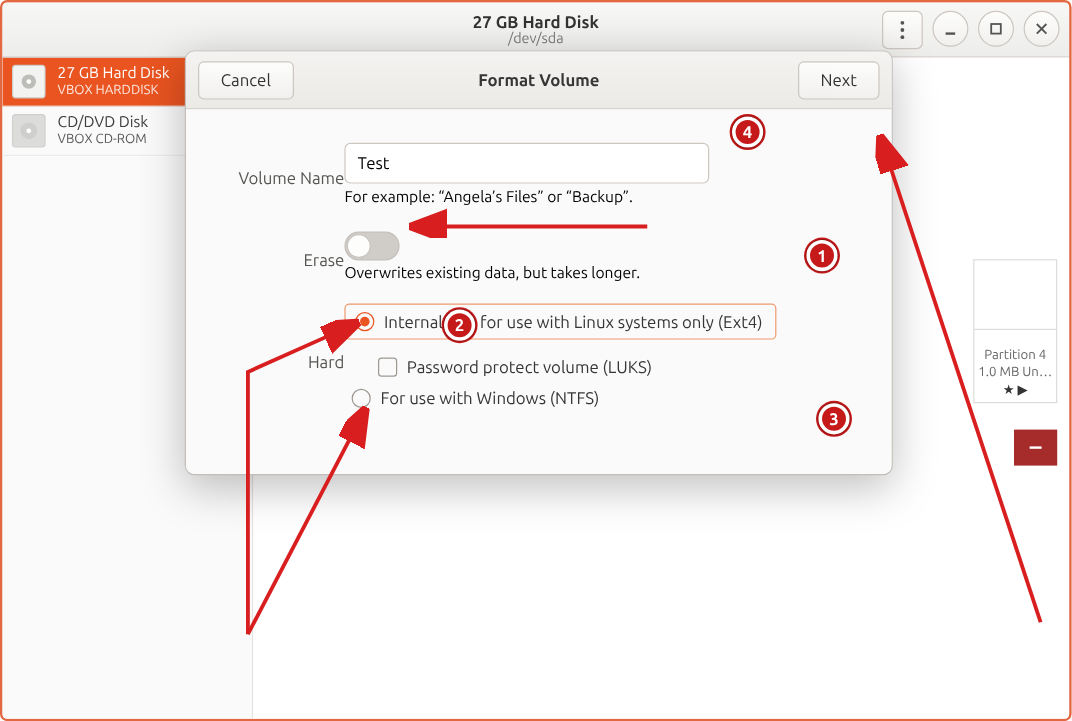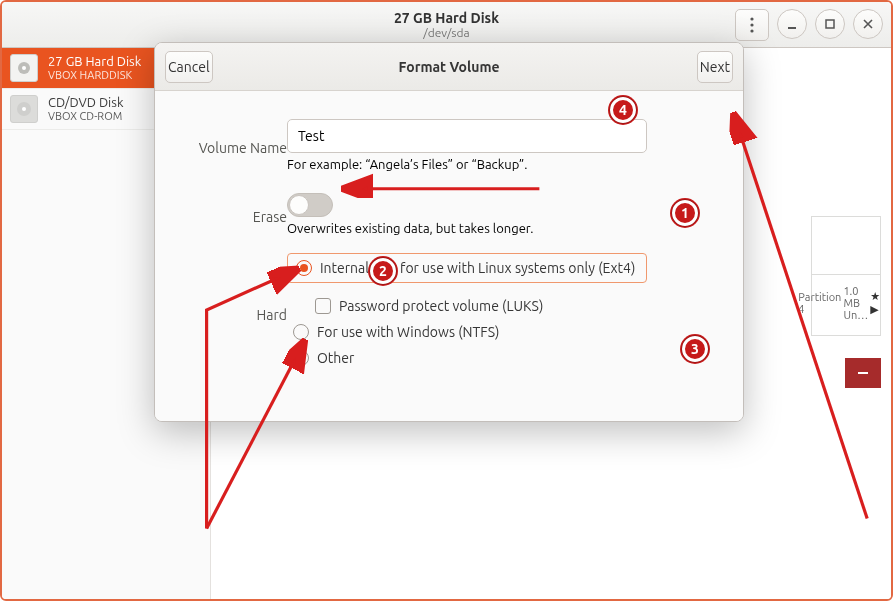--- a/index.html
+++ b/index.html
@@ -21,32 +21,32 @@
     .drive.sel{background:#e95420;color:#fff}
     .drive .ic{width:28px;height:28px;border-radius:3px;background:#dcdcda;display:flex;align-items:center;justify-content:center;border:1px solid #cfcfcd}
     .drive.sel .ic{background:#f3f3f1;color:#666}
     .drive .lbls{display:flex;flex-direction:column;line-height:1.15}
     .drive .lbls .sub{font-size:11px;opacity:.85}
     
     .main{flex:1;position:relative;background:#fff}
     .modelrow{position:absolute;top:16px;left:50px;display:flex;gap:12px;font-size:14px}
     .modelrow .lbl{color:#7c7c78;text-align:right;min-width:110px}
     .main .partstrip{position:absolute;top:168px;right:10px;width:70px;height:120px;border:1px solid #dcdcda;display:flex;flex-direction:column}
-    .partstrip .cell{flex:1;border-bottom:1px solid #dcdcda;display:flex;flex-direction:row;align-items:center;justify-content:center;font-size:11px;color:#666;text-align:left}
+    .partstrip .cell{flex:1;border-bottom:1px solid #dcdcda;display:flex;flex-direction:column;align-items:center;justify-content:center;font-size:11px;color:#666;text-align:center}
     .partstrip .cell:last-child{border-bottom:none;justify-content:flex-end;padding-bottom:4px;gap:2px}
     .redbox{position:absolute;top:310px;right:10px;width:36px;height:30px;background:#a62b2b;color:#fff;display:flex;align-items:center;justify-content:center;font-size:18px;font-weight:700}
     .dialog{position:absolute;top:40px;left:152px;width:590px;background:#fcfcfb;border:1px solid #c3beba;border-radius:8px;box-shadow:0 10px 36px rgba(0,0,0,.25);pointer-events:auto;overflow:hidden}
     .dlg-header{height:48px;background:linear-gradient(#f4f3f1,#ebeae7);border-bottom:1px solid #d7d3ce;display:flex;align-items:center;justify-content:space-between;padding:0 10px;position:relative}
     .dlg-header .title{position:absolute;left:0;right:0;text-align:center;font-weight:700;color:#363636;pointer-events:none}
-    .dlg-btn{height:32px;padding:0 2px;border:1px solid #cdc7c2;border-radius:5px;background:linear-gradient(#fdfdfc,#f1f0ee);font-size:14px;color:#333}
+    .dlg-btn{height:32px;padding:0 18px;border:1px solid #cdc7c2;border-radius:5px;background:linear-gradient(#fdfdfc,#f1f0ee);font-size:14px;color:#333}
     .dlg-body{padding:28px 22px 40px 22px;background:#fafafa}
     .form-row{display:flex;align-items:center;gap:0;margin-bottom:10px}
     .form-row .flabel{width:110px;text-align:right;color:#565652;padding-top:6px}
     .form-row .fctrl{flex:1}
-    .tinput{width:360px;height:34px;border:1px solid #cdc7c2;border-radius:5px;padding:0 10px;font-size:14px;background:#fff}
+    .tinput{width:304px;height:34px;border:1px solid #cdc7c2;border-radius:5px;padding:0 10px;font-size:14px;background:#fff}
     .hint{color:#000000;font-size:13px;margin-top:4px}
     .switch{width:46px;height:24px;border-radius:12px;background:#d0ccc7;position:relative;border:1px solid #c4bfb9}
     .switch .knob{position:absolute;top:1px;left:1px;width:20px;height:20px;border-radius:50%;background:#fdfdfc;border:1px solid #c9c4bf}
     .radiogrp{border:1px solid #f0986d;border-radius:4px;padding:1px 2px;width:360px;margin-bottom:10px}
     .radio{display:flex;align-items:center;gap:8px;padding:5px 6px;font-size:14px;color:#363636}
     .r{width:16px;height:16px;border:1px solid #9d9892;border-radius:50%;display:flex;align-items:center;justify-content:center;flex:none}
     .r.sel{border-color:#e95420}
     .r .dot{width:8px;height:8px;border-radius:50%;background:#e95420}
     .chk{width:16px;height:16px;border:1px solid #9d9892;border-radius:3px;flex:none}
     .radio .lbl{flex:1}
@@ -179,24 +179,20 @@
           </label>
         </div>
         <label class="radio" style="padding-left:28px">
           <span class="chk"></span>
           <span class="lbl">Password protect volume (LUKS)</span>
         </label>
         <label class="radio">
           <span class="r"></span>
           <span class="lbl">For use with Windows (NTFS)</span>
         </label>
-        <label class="radio">
-          <span class="r"></span>
-          <span class="lbl">Other</span>
-        </label>
       </div>
     </div>
   </div>
 </div>
 
 <div class="overlay">
   <svg class="ann" viewBox="0 0 893 601">
     <defs>
         <marker id="ah" markerWidth="10" markerHeight="10" refX="7" refY="3" orient="auto">
           <path class="fillhead" d="M0,0 L8,3 L0,6 z"></path>

